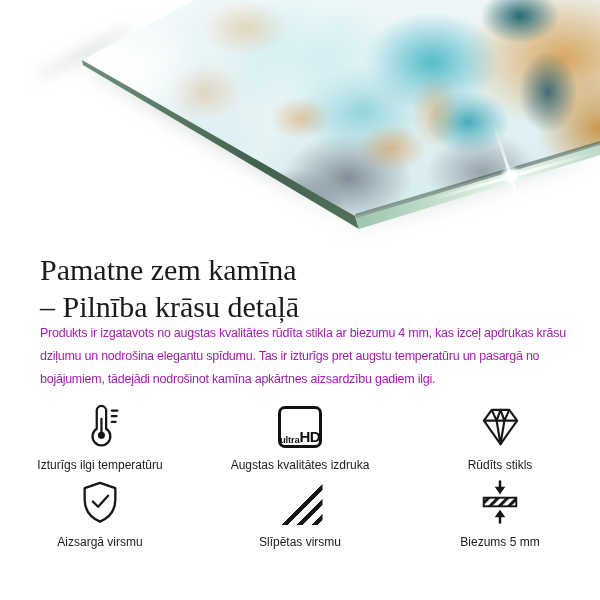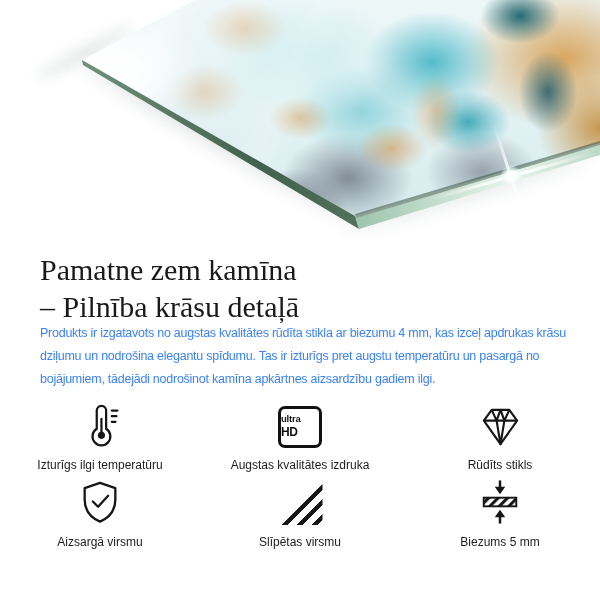--- a/index.html
+++ b/index.html
@@ -88,36 +88,36 @@
     background:radial-gradient(circle,#ffffff 0 28%,rgba(235,252,255,0.55) 52%,transparent 70%);
   }
   
   .headline{
     position:absolute;left:40px;top:231px;
     font-family:"Liberation Serif", serif;
     font-size:30px;line-height:37px;color:#1a1a1a;font-weight:400;
   }
   .description{
     position:absolute;left:40px;top:309px;width:527px;
-    font-size:12.5px;line-height:23px;letter-spacing:-0.25px;color:#3b82f6;
+    font-size:12.5px;line-height:23px;letter-spacing:-0.25px;color:#a21caf;
   }
   
   .features{
     position:absolute;left:0;top:398px;width:600px;
     display:grid;grid-template-columns:repeat(3,200px);
   }
   .feature{display:flex;flex-direction:column;align-items:center;padding-bottom:2px;}
   .icon-slot{height:50px;display:flex;align-items:flex-end;justify-content:center;margin-bottom:10px;}
   .feature-label{font-size:12px;line-height:15px;color:#1c1c1c;text-align:center;}
   .uhd{
     width:38px;height:36px;border:3px solid #111;border-radius:7px;
-    display:flex;flex-direction:column;align-items:flex-start;justify-content:center;color:#111;
+    display:flex;flex-direction:row;align-items:flex-end;justify-content:center;color:#111;
   }
   .uhd-top{font-size:9.5px;font-weight:700;line-height:10px;letter-spacing:-0.2px;}
-  .uhd-hd{font-size:12px;font-weight:700;line-height:16px;letter-spacing:-0.5px;}
+  .uhd-hd{font-size:15px;font-weight:700;line-height:16px;letter-spacing:-0.5px;}
   .bevel{
     width:45px;height:41px;
     clip-path:polygon(0 100%, 100% 0, 100% 100%);
     background:repeating-linear-gradient(135deg,#161616 0 4.5px,transparent 4.5px 10.5px);
   }
 </style>
 </head>
 <body>
 
 <div class="hero">

